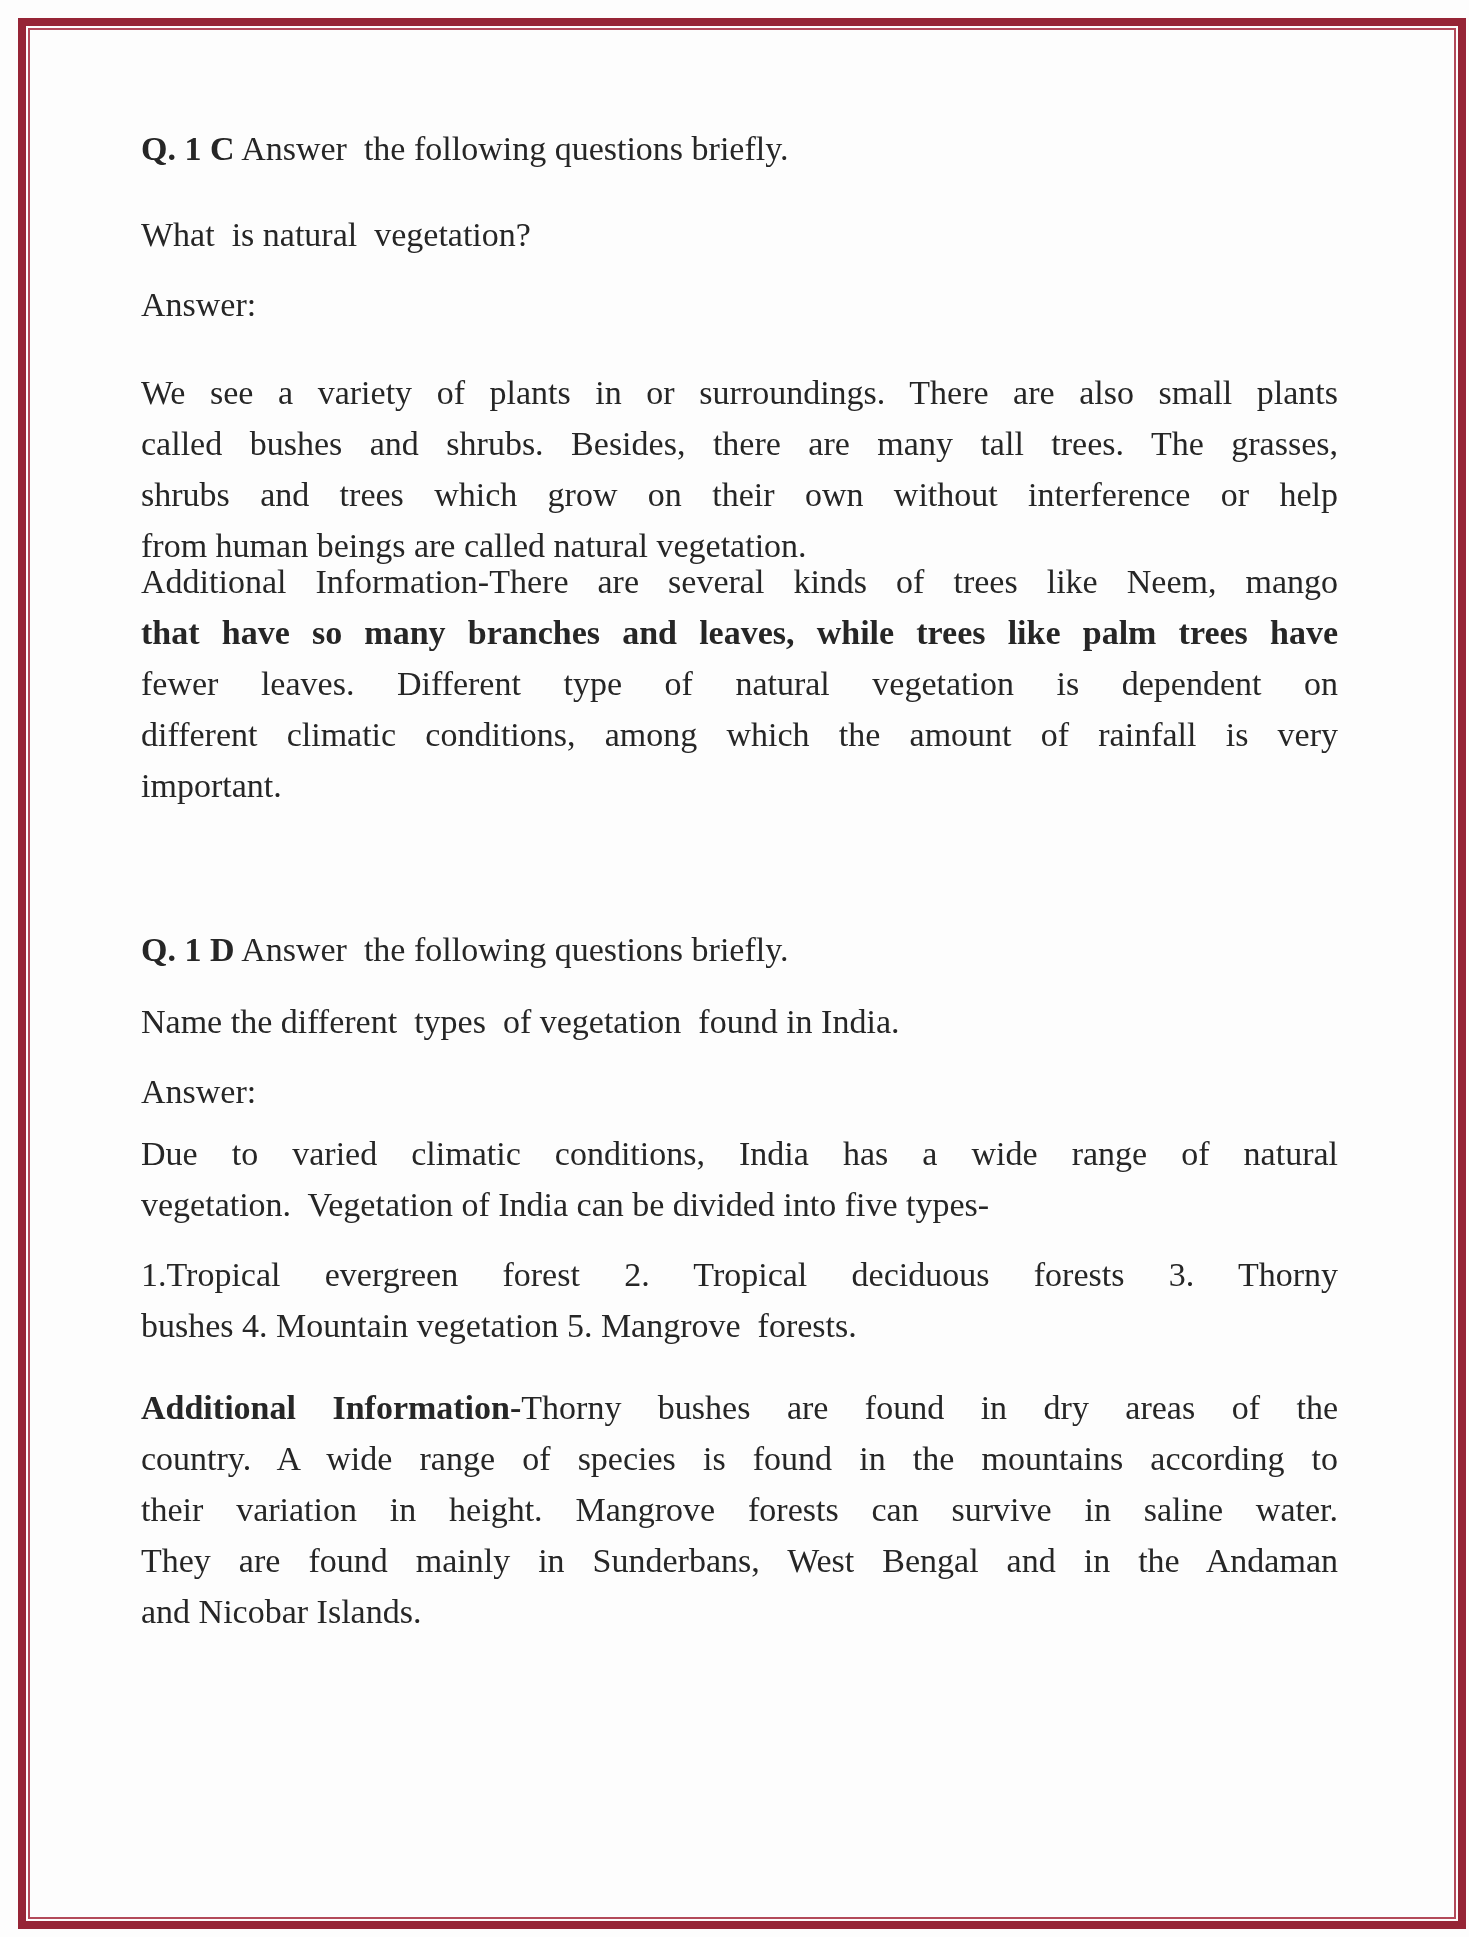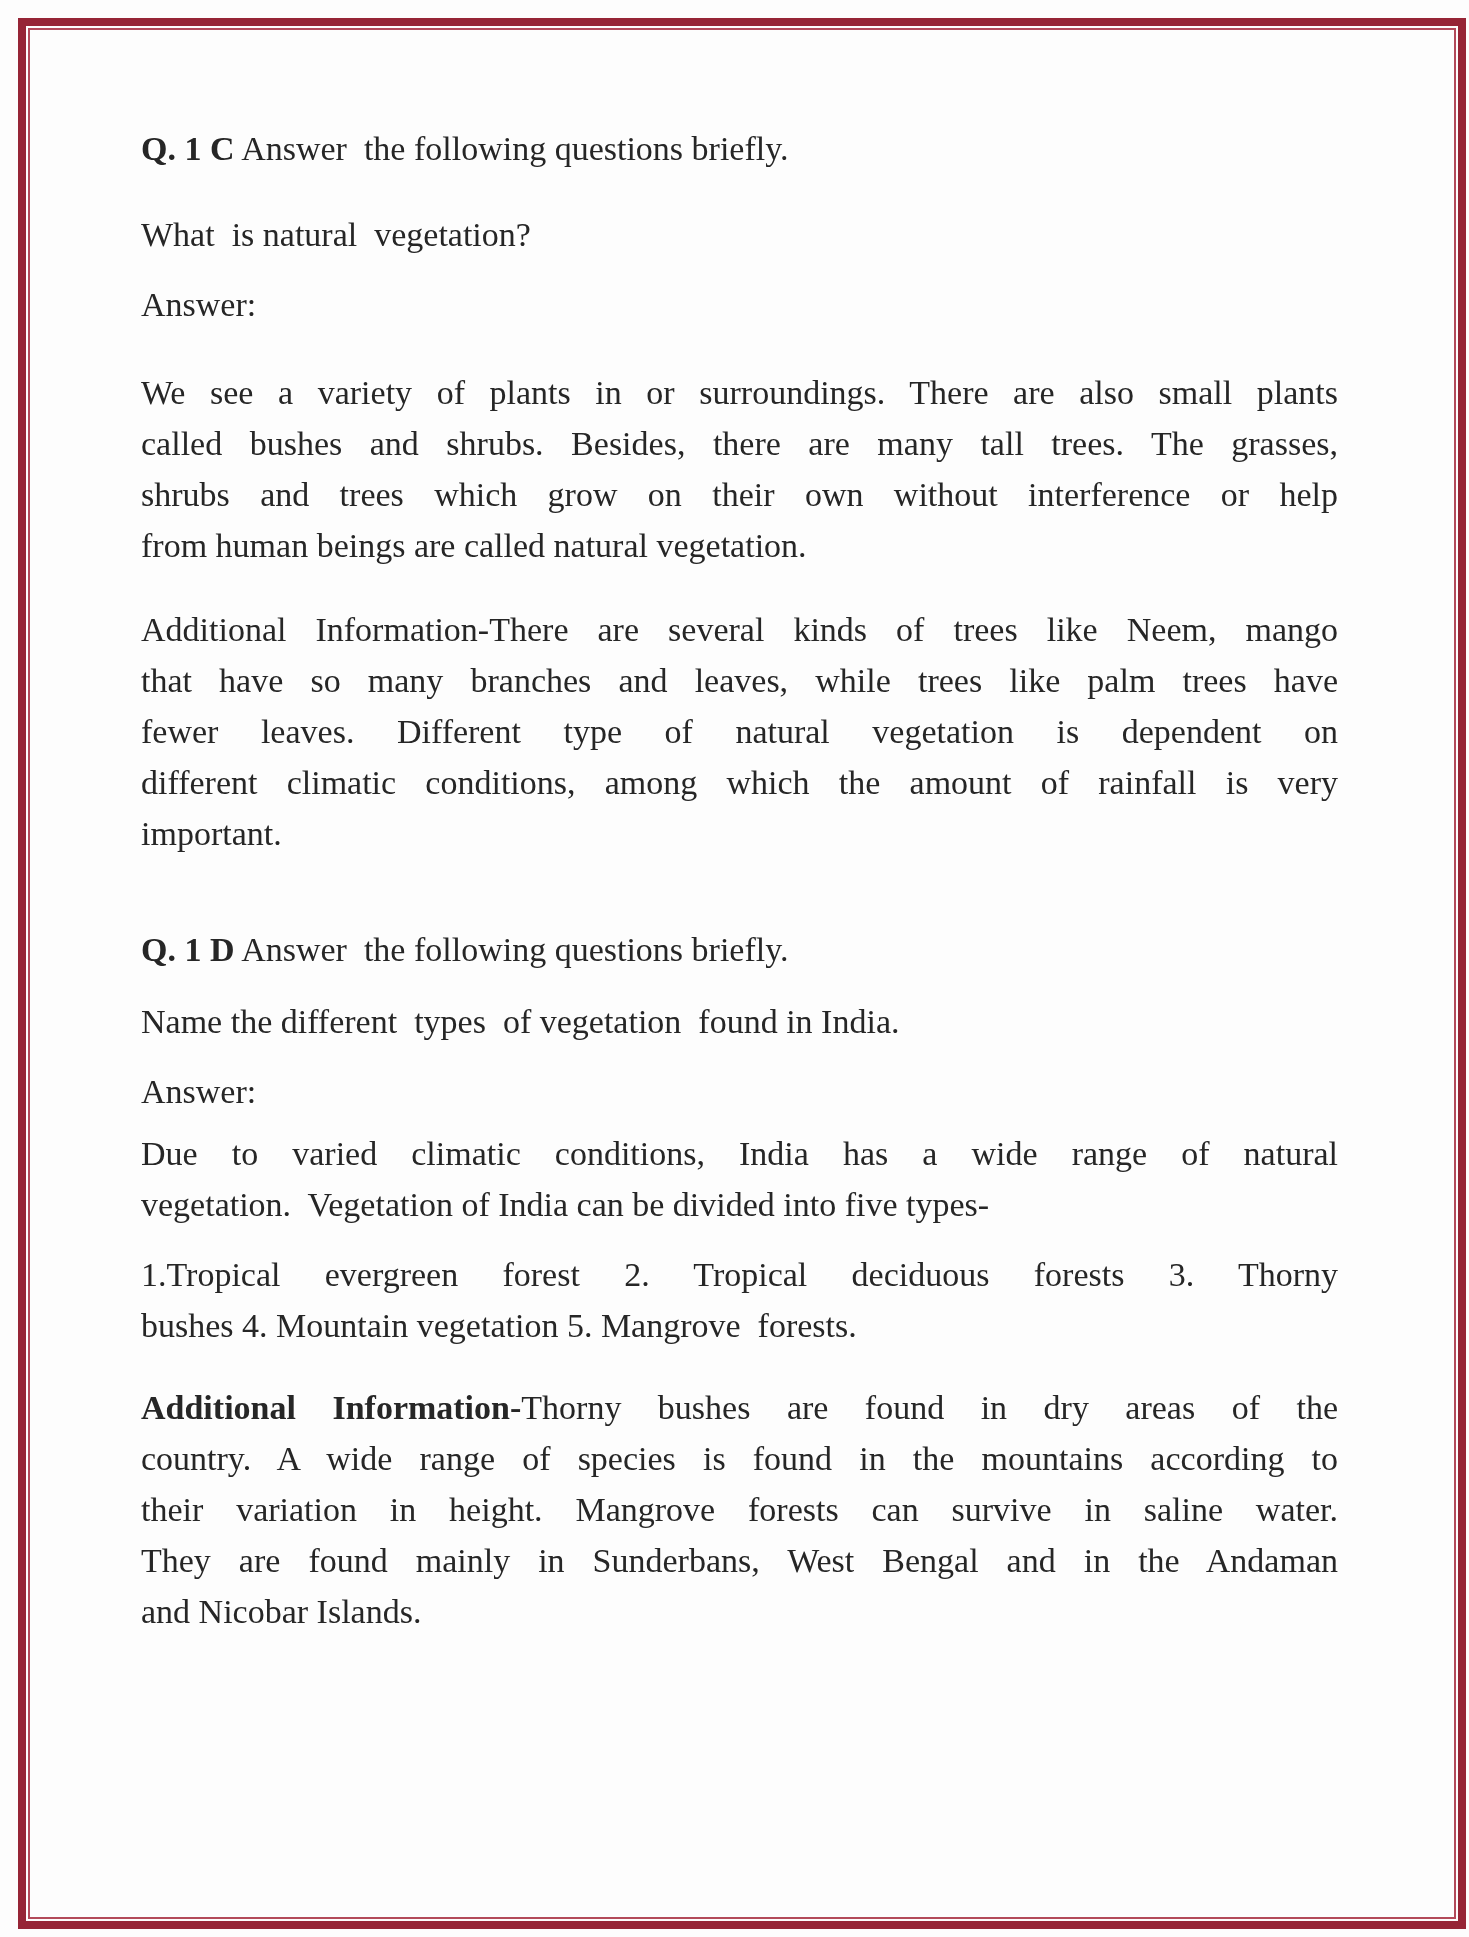--- a/index.html
+++ b/index.html
@@ -44,23 +44,23 @@
   </div>
   <div class="block" style="top:279px;">
     <span class="line left">Answer:</span>
   </div>
   <div class="block" style="top:349px;">
     <span class="line just" style="white-space: normal; margin-top: 18px;">We see a variety of plants in or surroundings. There are also small plants</span>
     <span class="line just" style="white-space: normal;">called bushes and shrubs. Besides, there are many tall trees. The grasses,</span>
     <span class="line just" style="white-space: normal;">shrubs and trees which grow on their own without interference or help</span>
     <span class="line left">from human beings are called natural vegetation.</span>
   </div>
-  <div class="block" style="top:604px;">
+  <div class="block" style="top:556px;">
     <span class="line just" style="white-space: normal;"><span style="font-weight: normal;">Additional Information-</span><span>There are several kinds of trees like Neem, mango</span></span>
-    <span class="line just" style="white-space: normal;">that have so many branches  and leaves, while trees like palm trees have</span>
+    <span class="line just" style="white-space: normal; font-weight: bold;">that have so many branches  and leaves, while trees like palm trees have</span>
     <span class="line just" style="white-space: normal;">fewer leaves. Different type of natural vegetation is dependent on</span>
     <span class="line just" style="white-space: normal;">different climatic conditions, among which the amount of rainfall is very</span>
     <span class="line left">important.</span>
   </div>
 </div>
 
 <div>
   <div class="block" style="top:924px;">
     <span class="line left">
       <b>Q. 1 D</b>

